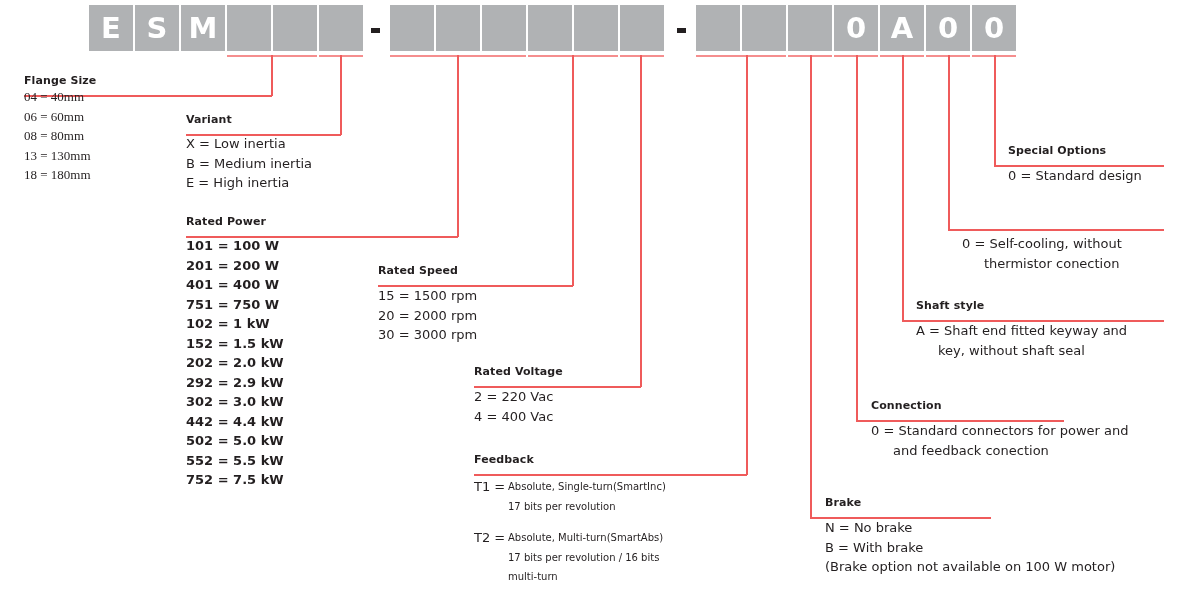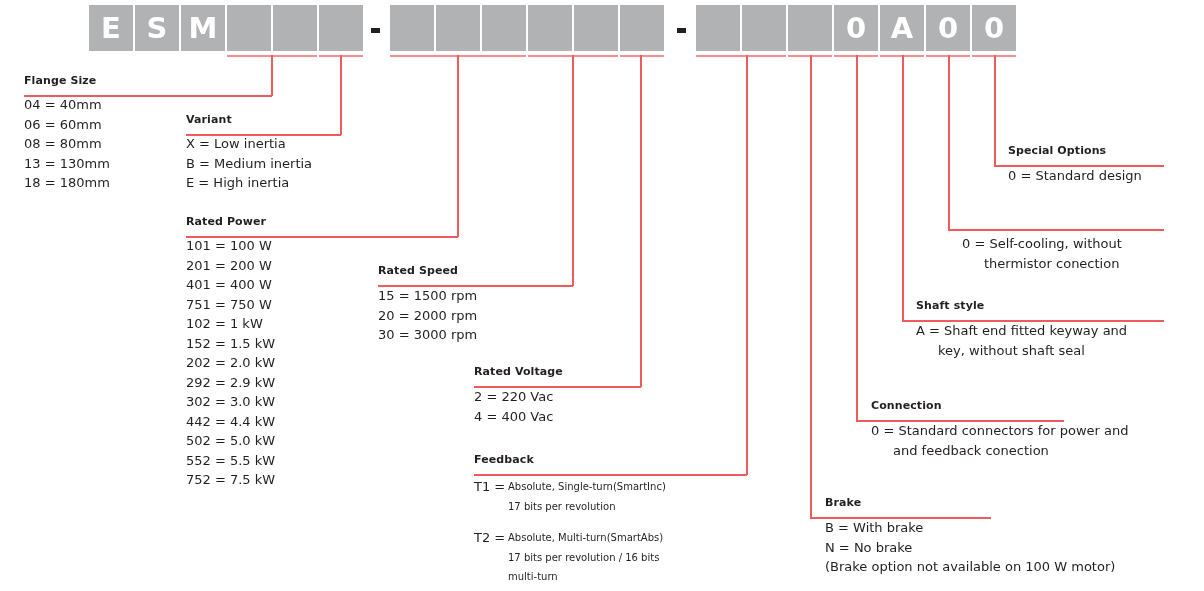--- a/index.html
+++ b/index.html
@@ -225,41 +225,41 @@
   <div class="lead lead-h" style="left:902px;top:320px;width:262px;"></div>
 
   <div class="lead lead-v" style="left:948px;top:55px;height:175px;"></div>
   <div class="lead lead-h" style="left:948px;top:229px;width:216px;"></div>
 
   <div class="lead lead-v" style="left:994px;top:55px;height:111px;"></div>
   <div class="lead lead-h" style="left:994px;top:165px;width:170px;"></div>
 
   <div class="block" style="left:24px;top:74px;">
     <h3>Flange Size</h3>
-    <ul class="rows" style="margin-top:8px;">
+    <ul class="rows" style="font-family:Liberation Serif, serif;">
       <li>04 = 40mm</li>
       <li>06 = 60mm</li>
       <li>08 = 80mm</li>
       <li>13 = 130mm</li>
       <li>18 = 180mm</li>
     </ul>
   </div>
 
   <div class="block" style="left:186px;top:113px;">
     <h3>Variant</h3>
     <ul class="rows" style="margin-top:8px;">
       <li>X = Low inertia</li>
       <li>B = Medium inertia</li>
       <li>E = High inertia</li>
     </ul>
   </div>
 
   <div class="block" style="left:186px;top:215px;">
     <h3>Rated Power</h3>
-    <ul class="rows" style="margin-top:8px;">
+    <ul class="rows" style="margin-top:8px;font-weight:bold;">
       <li>101 = 100 W</li>
       <li>201 = 200 W</li>
       <li>401 = 400 W</li>
       <li>751 = 750 W</li>
       <li>102 = 1 kW</li>
       <li>152 = 1.5 kW</li>
       <li>202 = 2.0 kW</li>
       <li>292 = 2.9 kW</li>
       <li>302 = 3.0 kW</li>
       <li>442 = 4.4 kW</li>
@@ -299,22 +299,22 @@
         <span class="defval">Absolute, Multi-turn(SmartAbs)
 17 bits per revolution / 16 bits
 multi-turn</span>
       </div>
     </div>
   </div>
 
   <div class="block" style="left:825px;top:496px;">
     <h3>Brake</h3>
     <ul class="rows" style="margin-top:9px;">
+      <li>N = No brake</li>
       <li>B = With brake</li>
-      <li>N = No brake</li>
       <li>(Brake option not available on 100 W motor)</li>
     </ul>
   </div>
 
   <div class="block" style="left:871px;top:399px;width:300px;">
     <h3>Connection</h3>
     <ul class="rows indent-rows" style="margin-top:9px;">
       <li>0 = Standard connectors for power and</li>
       <li class="ind">and feedback conection</li>
     </ul>

